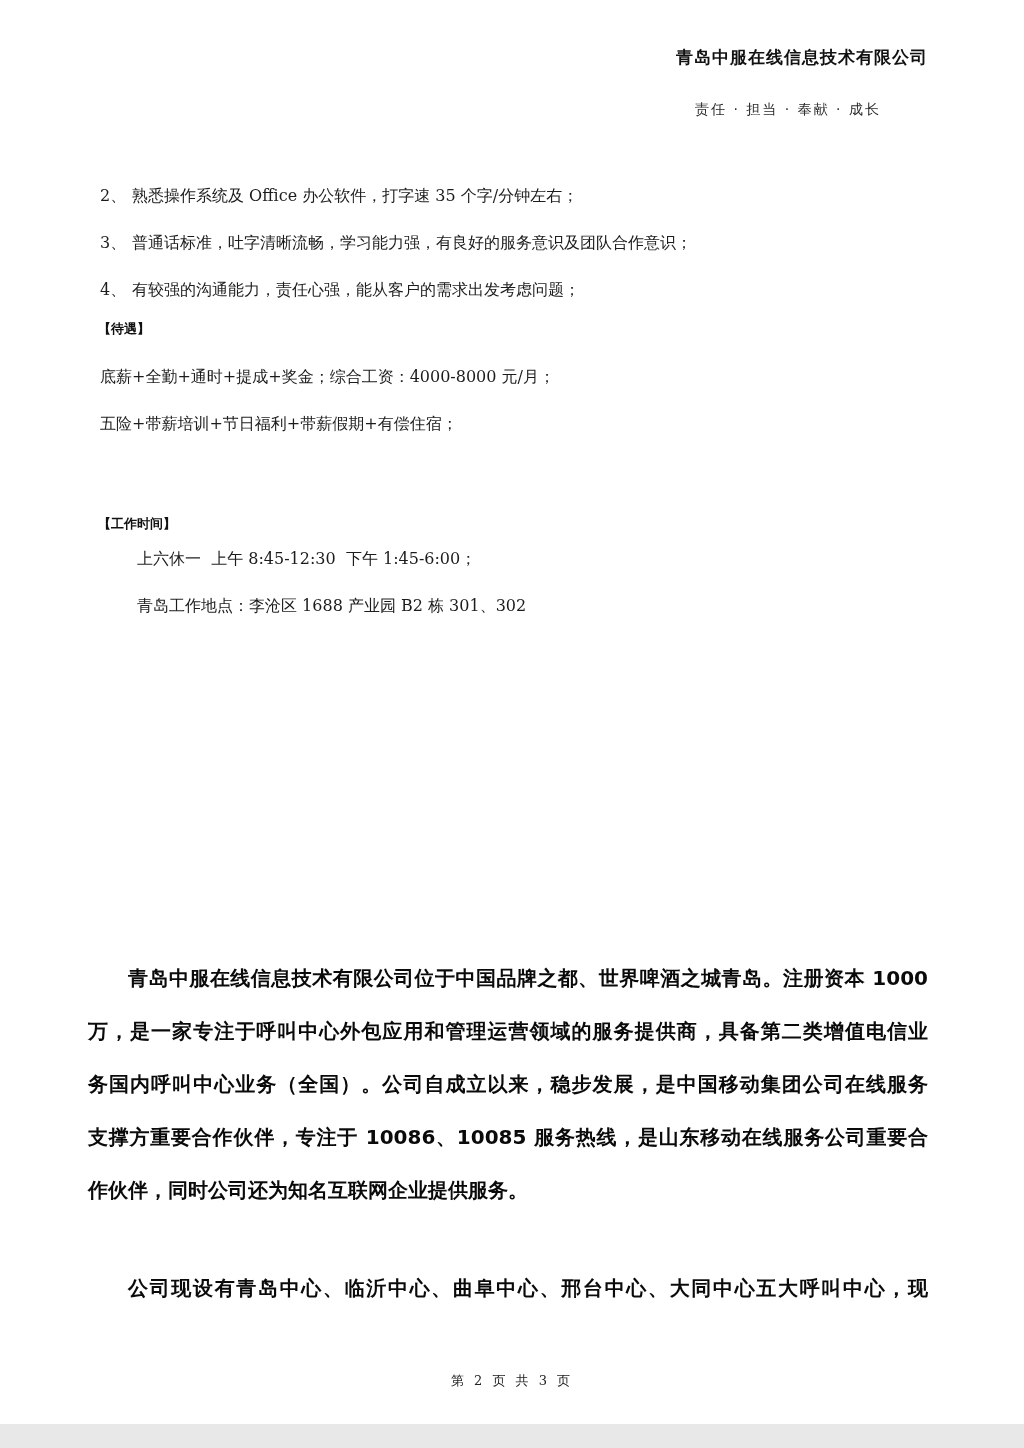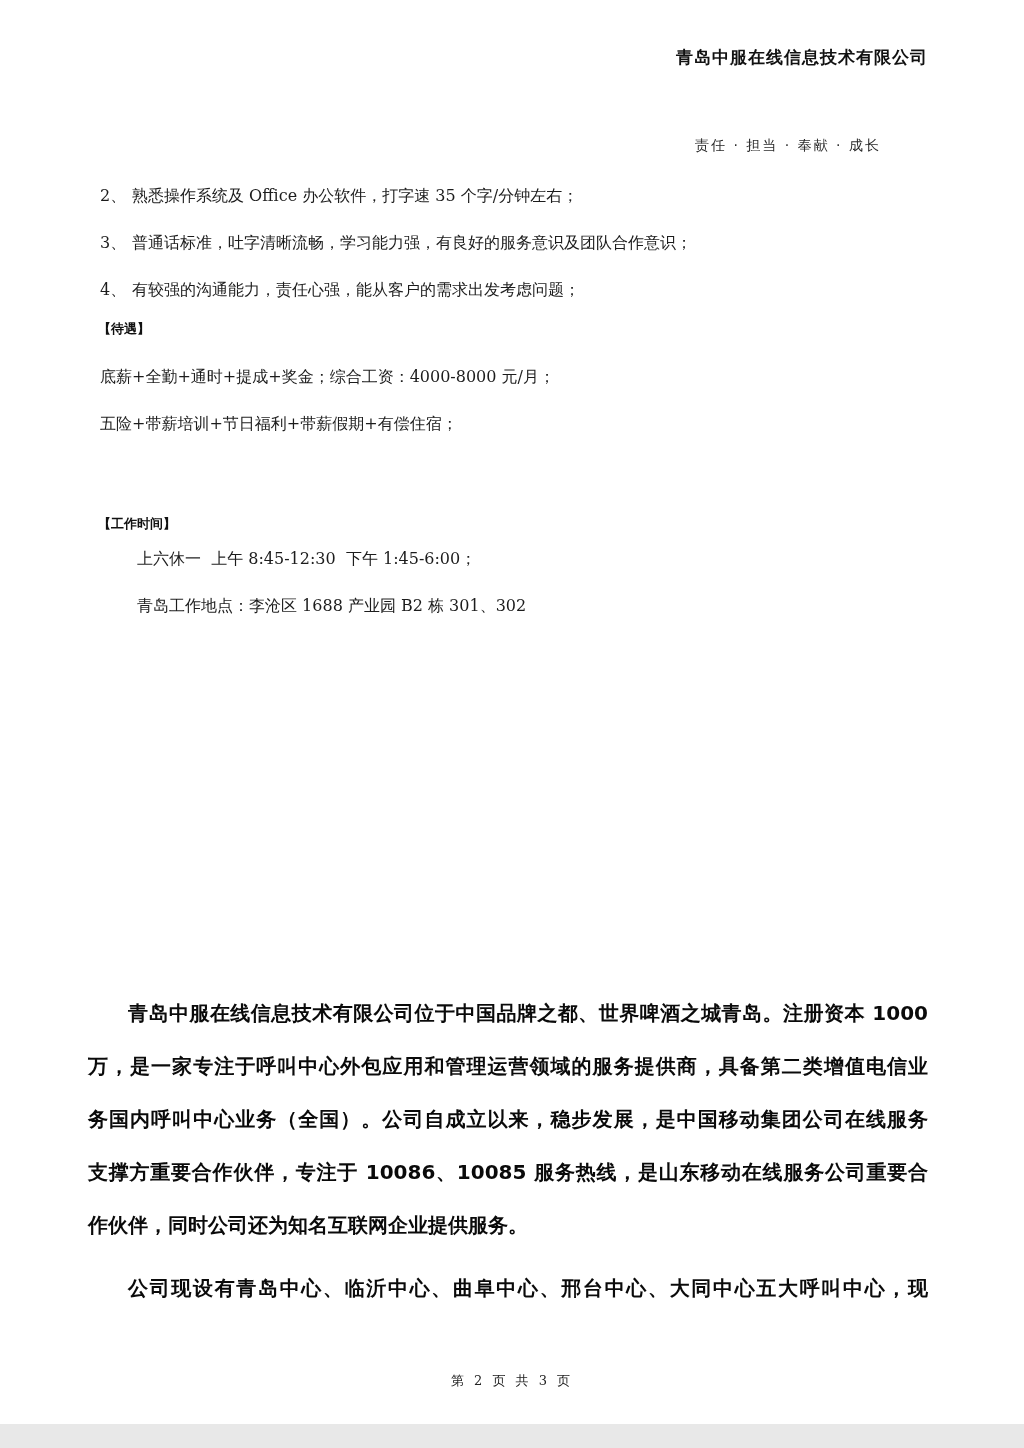--- a/index.html
+++ b/index.html
@@ -32,21 +32,20 @@
   .motto {
     position: absolute;
     top: 99px;
     right: 143px;
     font-family: "DejaVu Sans", "Liberation Sans", sans-serif;
     font-weight: 400;
     font-size: 14px;
     line-height: 20px;
     color: #2b2b2b;
     letter-spacing: 2px;
-    margin-top: 36px;
   }
   
   .req-item {
     position: absolute;
     left: 100px;
     right: 96px;
     display: flex;
     font-size: 16px;
     line-height: 22px;
   }
@@ -85,21 +84,21 @@
   .intro {
     position: absolute;
     left: 88px;
     width: 840px;
     font-family: "DejaVu Sans", "Liberation Sans", sans-serif;
     font-weight: 700;
     font-size: 20px;
     line-height: 53px;
     color: #0a0a0a;
   }
-  .t-para1 { top: 987px; }
+  .t-para1 { top: 952px; }
   .t-para2 { top: 1262px; }
   .intro-line {
     text-align: justify;
     text-align-last: justify;
   }
   .intro-line.first {
     text-indent: 2em;
   }
   .intro-line.last {
     text-align: left;

